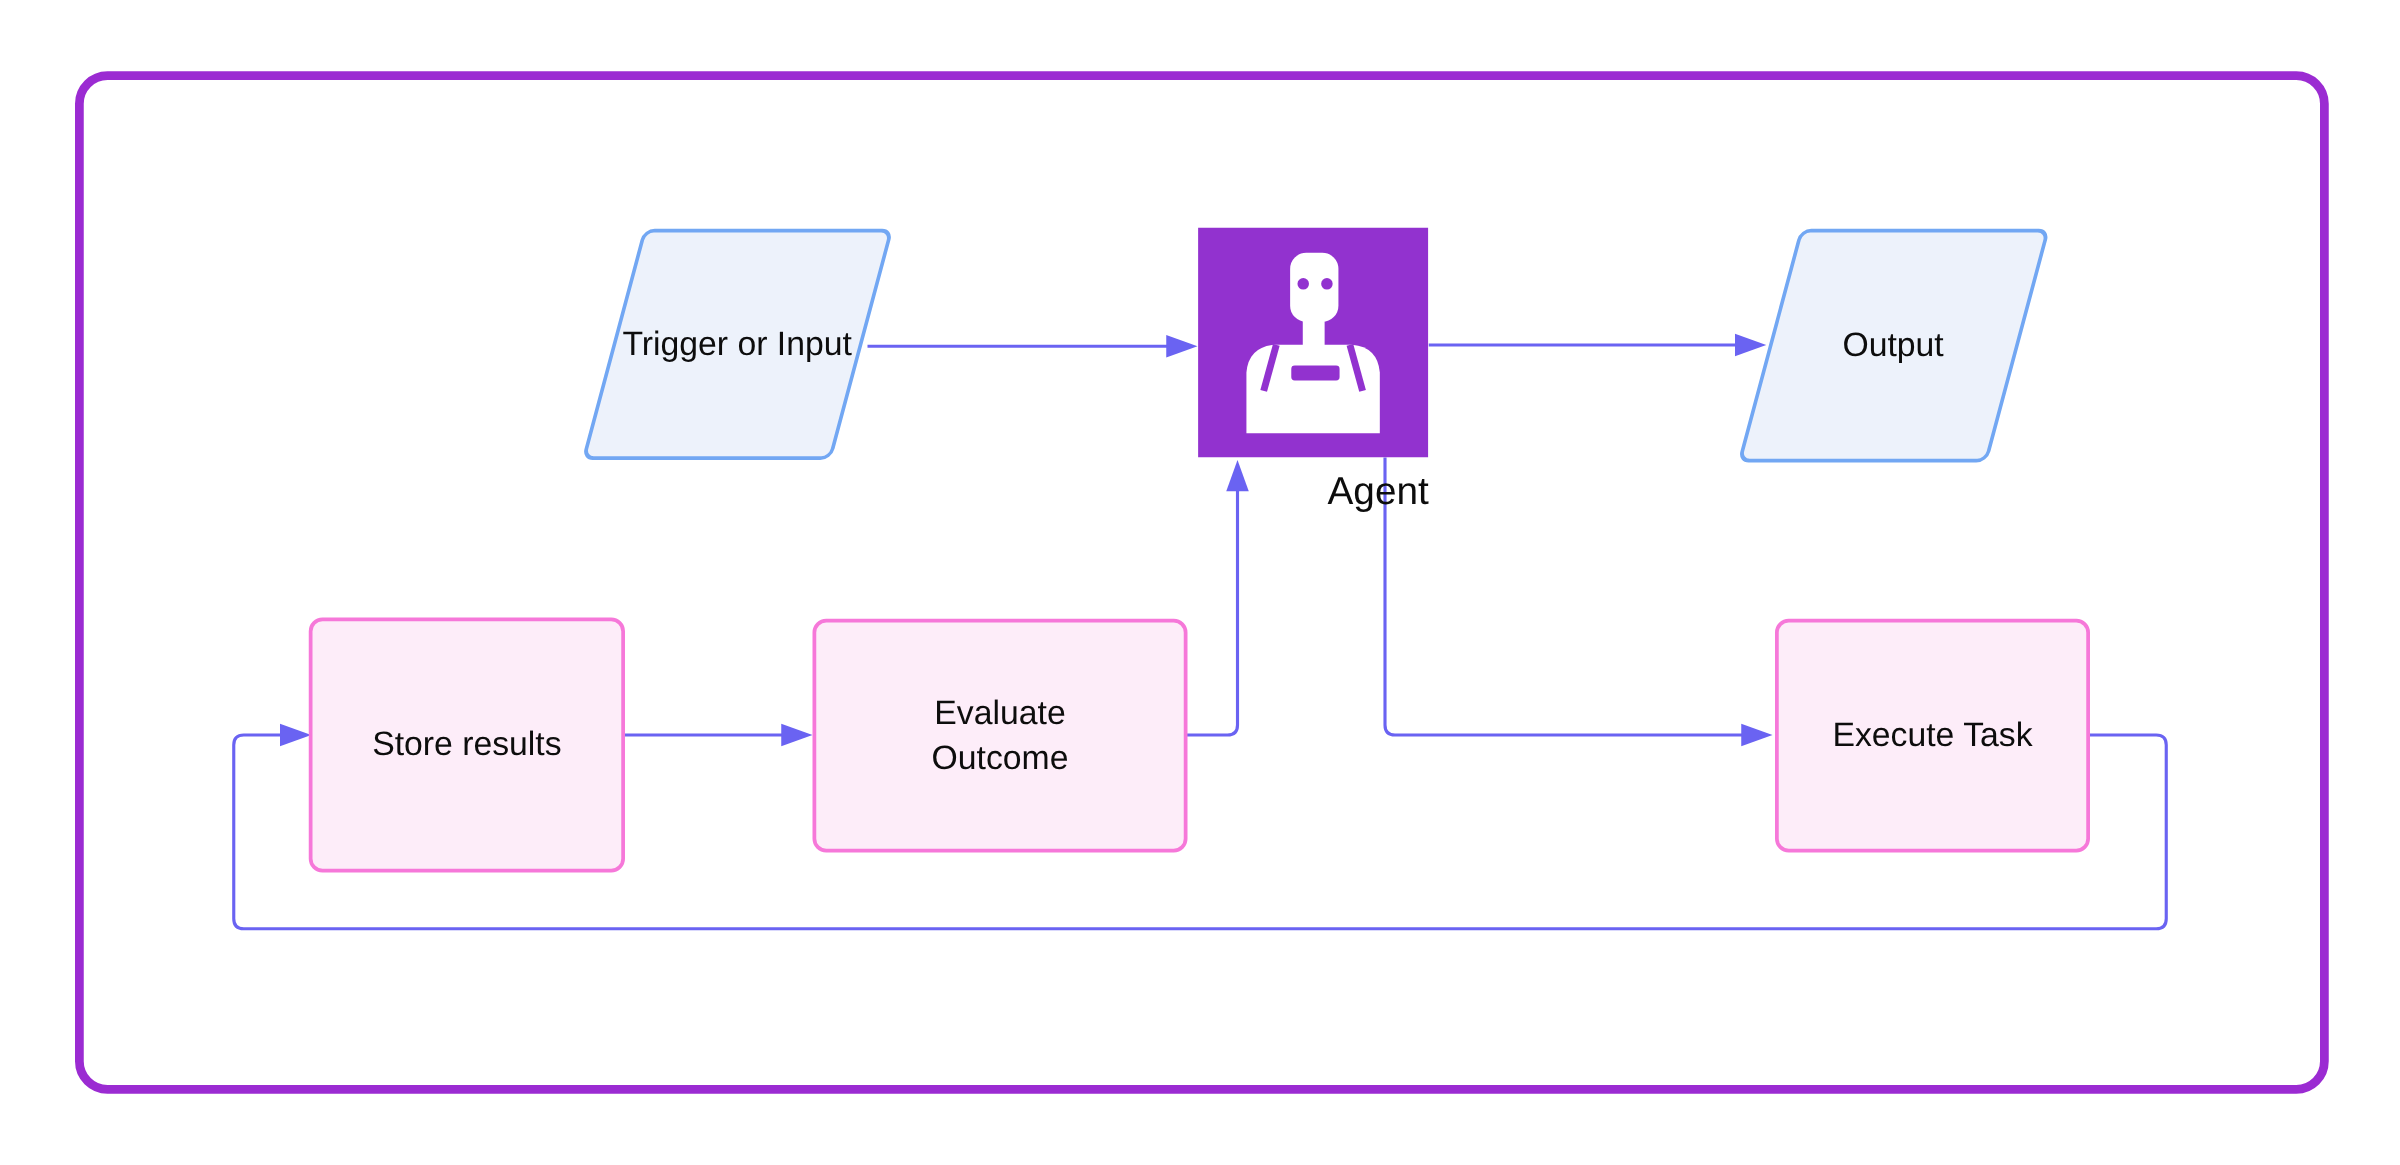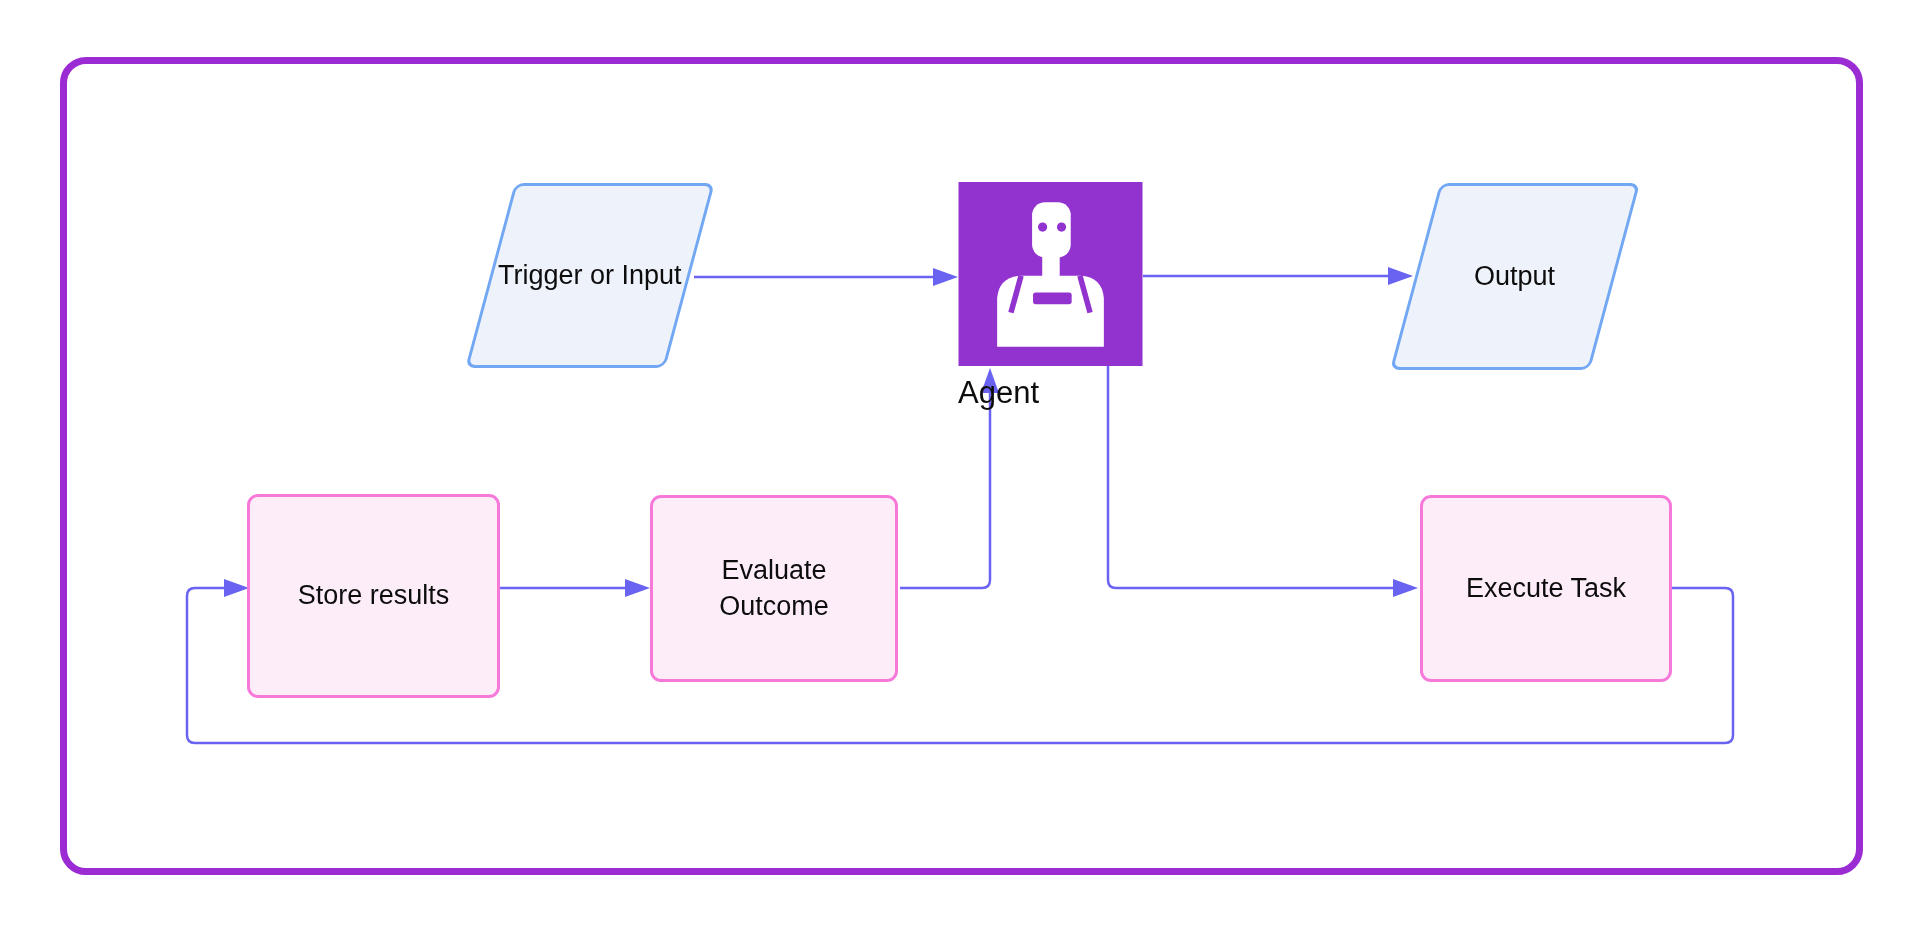--- a/index.html
+++ b/index.html
@@ -34,21 +34,21 @@
   }
   .parallelogram .label{transform:skewX(15deg);}
   .process{
     background:var(--process-fill);border:3.5px solid var(--process-border);border-radius:11px;
   }
   .label{font-size:27px;line-height:1.32;color:var(--text);}
   .label-narrow{max-width:175px;}
   .agent-box{position:absolute;left:958px;top:182px;width:185px;height:184px;}
   .agent-box svg{display:block;width:185px;height:184px;}
   .agent-label{
-    position:absolute;left:958px;top:375px;width:185px;text-align:left;
+    position:absolute;left:958px;top:375px;width:185px;text-align:right;
     font-size:31px;color:var(--text);
   }
 </style>
 </head>
 <body>
 
 <div class="stage">
 
   <div class="canvas-border"></div>
 
@@ -98,21 +98,21 @@
 
       <rect x="40.5" y="60" width="21" height="6.5" rx="1.5" style="fill:var(--agent-fill)"></rect>
     </svg>
   </div>
   <div class="agent-label">Agent</div>
 
   <div class="node process" style="left:247px;top:494px;width:253px;height:204px;">
     <span class="label">Store results</span>
   </div>
 
-  <div class="node process" style="left:650px;top:495px;width:248px;height:187px;">
+  <div class="node process" style="left:650px;top:495px;width:300px;height:187px;">
     <span class="label label-narrow">Evaluate Outcome</span>
   </div>
 
   <div class="node process" style="left:1420px;top:495px;width:252px;height:187px;">
     <span class="label">Execute Task</span>
   </div>
 
 </div>
 
 </body></html>

